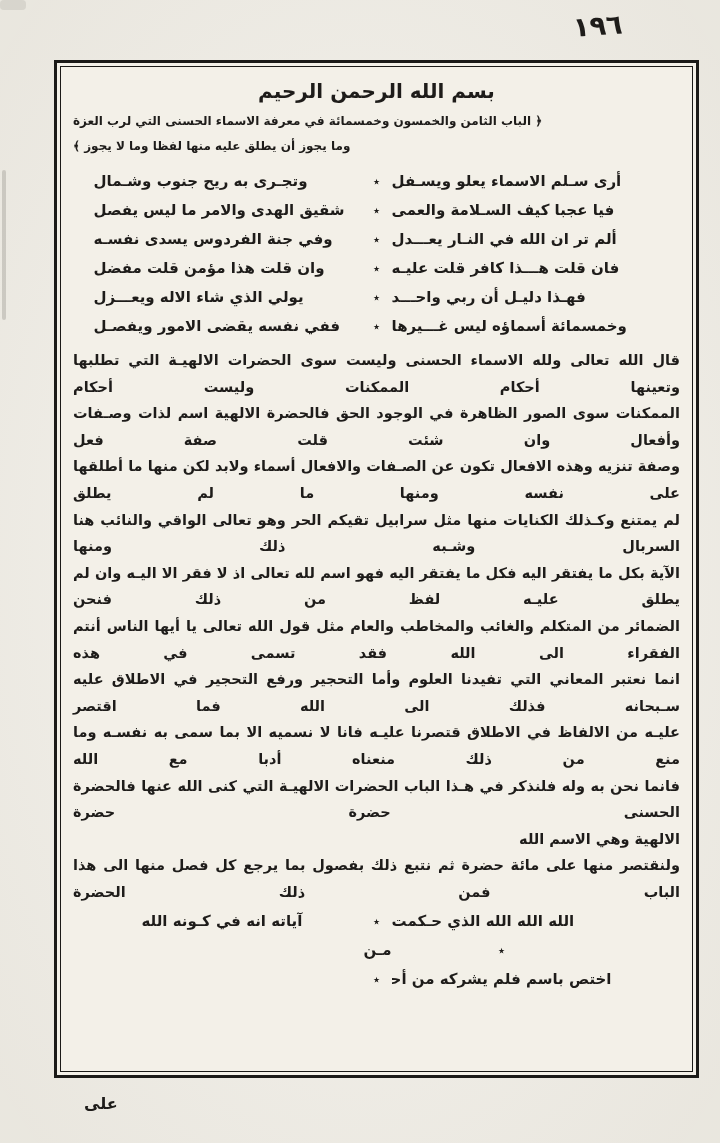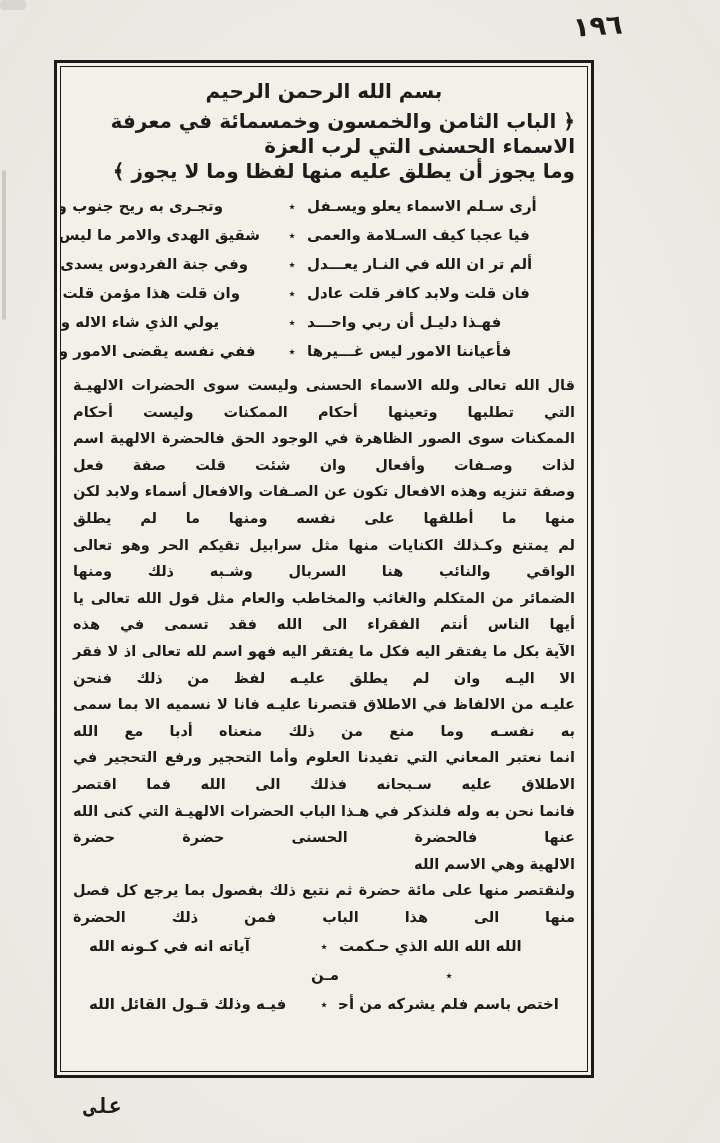--- a/index.html
+++ b/index.html
@@ -25,38 +25,38 @@
     position:absolute;left:0px;top:0px;width:26px;height:10px;
     background:rgba(60,55,50,0.10);border-radius:4px;
   }
   .page-number{
     position:absolute;top:10px;right:98px;
     font-size:27px;font-weight:bold;
     transform:rotate(-4deg);
     letter-spacing:1px;
   }
   .frame-outer{
-    position:absolute;left:54px;top:60px;width:540px;height:1018px;
+    position:absolute;left:54px;top:60px;width:645px;height:1018px;
     border:3px solid #1b1a18;
     background:#f3f0e8;
     box-sizing:border-box;
   }
   .frame-inner{
     position:absolute;inset:3px;
     border:1.5px solid #1b1a18;
     box-sizing:border-box;
     padding:10px 12px 0 12px;
     direction:rtl;
     overflow:hidden;
   }
   .basmala{
     text-align:center;font-size:20px;font-weight:bold;
     line-height:28px;margin-bottom:4px;
   }
-  .chapter-title{text-align:right;font-size:20px;font-weight:bold;line-height:25px;margin-bottom:8px;}
+  .chapter-title{text-align:left;font-size:12px;font-weight:bold;line-height:25px;margin-bottom:8px;}
   .poem{margin:2px auto 6px auto;}
   .verse{
     display:grid;grid-template-columns:1fr 30px 1fr;
     margin:0 auto;align-items:baseline;
     font-size:15px;font-weight:bold;line-height:28px;
   }
   .poem-1 .verse{width:566px;}
   .poem-2 .verse{width:470px;}
   .hemi{white-space:nowrap;overflow:hidden;}
   .hemi-a{text-align:left;}
@@ -66,21 +66,21 @@
   .pline{
     line-height:26.6px;
     text-align:justify;
     text-align-last:justify;
     white-space:normal;
   }
   .pline.short{text-align-last:right;}
   .prose-1{margin-top:4px;}
   .catchword{
     position:absolute;left:84px;top:1094px;
-    font-size:21px;font-weight:bold;font-family:Liberation Mono, monospace;
+    font-size:16px;font-weight:bold;
   }
 </style>
 </head>
 <body>
 
 <div class="scan-noise"></div>
 <div class="edge-smudge"></div>
 <div class="corner-smudge"></div>
 
 <div class="page-number">١٩٦</div>
@@ -105,63 +105,62 @@
         <span class="hemi hemi-a">فيا عجبا كيف السـلامة والعمى</span>
         <span class="divider">٭</span>
         <span class="hemi hemi-b">شقيق الهدى والامر ما ليس يفصل</span>
       </div>
       <div class="verse">
         <span class="hemi hemi-a">ألم تر ان الله في النـار يعـــدل</span>
         <span class="divider">٭</span>
         <span class="hemi hemi-b">وفي جنة الفردوس يسدى نفسـه</span>
       </div>
       <div class="verse">
-        <span class="hemi hemi-a">فان قلت ولابد كافر قلت عادل</span>
+        <span class="hemi hemi-a">فان قلت هـــذا كافر قلت عليـه</span>
         <span class="divider">٭</span>
         <span class="hemi hemi-b">وان قلت هذا مؤمن قلت مفضل</span>
       </div>
       <div class="verse">
         <span class="hemi hemi-a">فهـذا دليـل أن ربي واحـــد</span>
         <span class="divider">٭</span>
         <span class="hemi hemi-b">يولي الذي شاء الاله ويعـــزل</span>
       </div>
       <div class="verse">
-        <span class="hemi hemi-a">فأعياننا الامور ليس غـــيرها</span>
+        <span class="hemi hemi-a">وخمسمائة أسماؤه ليس غـــيرها</span>
         <span class="divider">٭</span>
         <span class="hemi hemi-b">ففي نفسه يقضى الامور ويفصـل</span>
       </div>
     </div>
 
     <div class="prose prose-1">
       <div class="pline">قال الله تعالى ولله الاسماء الحسنى وليست سوى الحضرات الالهيـة التي تطلبها وتعينها أحكام الممكنات وليست أحكام</div>
       <div class="pline">الممكنات سوى الصور الظاهرة في الوجود الحق فالحضرة الالهية اسم لذات وصـفات وأفعال وان شئت قلت صفة فعل</div>
       <div class="pline">وصفة تنزيه وهذه الافعال تكون عن الصـفات والافعال أسماء ولابد لكن منها ما أطلقها على نفسه ومنها ما لم يطلق</div>
       <div class="pline">لم يمتنع وكـذلك الكنايات منها مثل سرابيل تقيكم الحر وهو تعالى الواقي والنائب هنا السربال وشـبه ذلك ومنها</div>
+      <div class="pline">الآية بكل ما يفتقر اليه فكل ما يفتقر اليه فهو اسم لله تعالى اذ لا فقر الا اليـه وان لم يطلق عليـه لفظ من ذلك فنحن</div>
       <div class="pline">الضمائر من المتكلم والغائب والمخاطب والعام مثل قول الله تعالى يا أيها الناس أنتم الفقراء الى الله فقد تسمى في هذه</div>
-      <div class="pline">الآية بكل ما يفتقر اليه فكل ما يفتقر اليه فهو اسم لله تعالى اذ لا فقر الا اليـه وان لم يطلق عليـه لفظ من ذلك فنحن</div>
+      <div class="pline">انما نعتبر المعاني التي تفيدنا العلوم وأما التحجير ورفع التحجير في الاطلاق عليه سـبحانه فذلك الى الله فما اقتصر</div>
       <div class="pline">عليـه من الالفاظ في الاطلاق قتصرنا عليـه فانا لا نسميه الا بما سمى به نفسـه وما منع من ذلك منعناه أدبا مع الله</div>
-      <div class="pline">انما نعتبر المعاني التي تفيدنا العلوم وأما التحجير ورفع التحجير في الاطلاق عليه سـبحانه فذلك الى الله فما اقتصر</div>
       <div class="pline">فانما نحن به وله فلنذكر في هـذا الباب الحضرات الالهيـة التي كنى الله عنها فالحضرة الحسنى حضرة حضرة</div>
       <div class="pline short">الالهية وهي الاسم الله</div>
       <div class="pline">ولنقتصر منها على مائة حضرة ثم نتبع ذلك بفصول بما يرجع كل فصل منها الى هذا الباب فمن ذلك الحضرة</div>
     </div>
 
     <div class="poem poem-2">
       <div class="verse">
         <span class="hemi hemi-a">الله الله الله الذي حـكمت</span>
         <span class="divider">٭</span>
         <span class="hemi hemi-b">آياته انه في كـونه الله</span>
       </div>
       <div class="verse">
         <span class="divider">٭</span>
         <span class="hemi hemi-b">مـن العباد فـلا اله الا هـو</span>
       </div>
       <div class="verse">
         <span class="hemi hemi-a">اختص باسم فلم يشركه من أحد</span>
         <span class="divider">٭</span>
-        <span class="hemi hemi-b">فيـه وذلك قـول القائل الله</span>
       </div>
     </div>
 
   </div>
 </div>
 
 <div class="catchword">على</div>
 
 </body></html>

